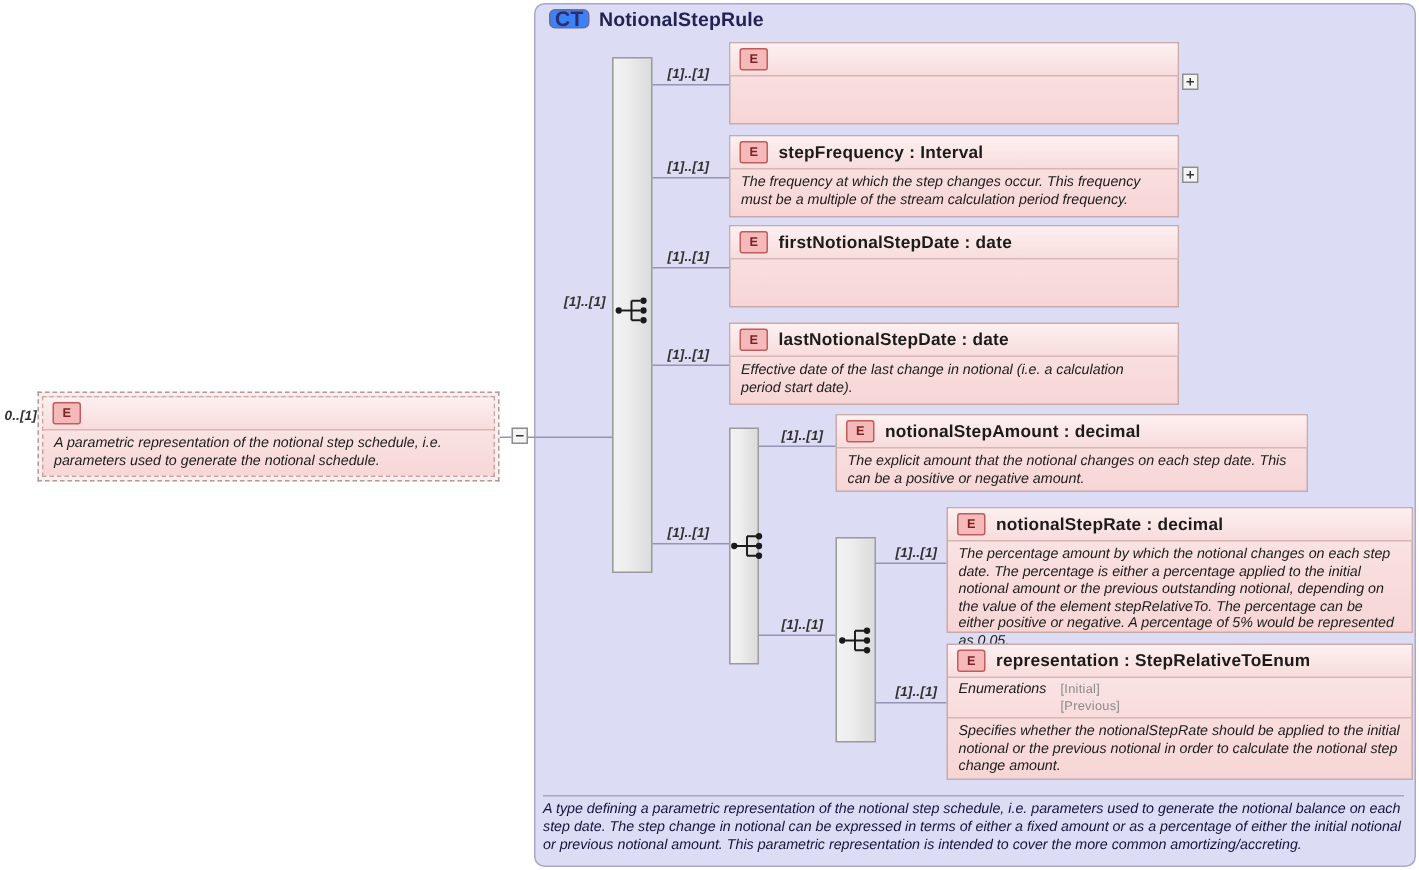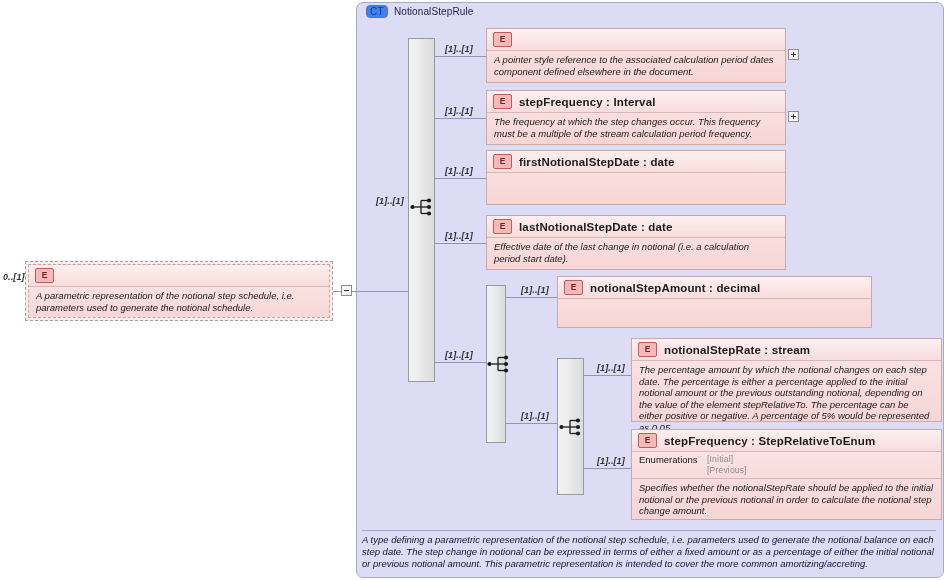--- a/index.html
+++ b/index.html
@@ -44,30 +44,30 @@
     align-items: center;
     gap: 6px;
     z-index: 6;
   }
   .ct-badge {
     display: inline-block;
     border: 1px solid #6b6b9e;
     border-radius: 4px;
     background: #3b82f6;
     color: #2c2c6e;
-    font-size: 10px;
-    font-weight: normal;
+    font-size: 14px;
+    font-weight: bold;
     letter-spacing: 0.3px;
     padding: 1px 3px 1px 3px;
     line-height: 9px;
   }
   .ct-title {
-    font-size: 10px;
+    font-size: 13px;
     color: #222255;
-    font-weight: normal;
+    font-weight: bold;
     letter-spacing: 0.1px;
   }
 
   
   .ebox {
     position: absolute;
     box-sizing: border-box;
     background: linear-gradient(to bottom, #fbe9e9 0%, #f9dede 45%, #f7d5d5 100%);
     border: 1px solid #c8aaaa;
     z-index: 4;
@@ -109,20 +109,21 @@
     color: #1a1a1a;
   }
   .ebox-enum {
     display: flex;
     padding: 2px 7px 2px 7px;
     border-bottom: 1px solid #d9b6b6;
     font-size: 9.5px;
     line-height: 11px;
   }
   .enum-label {
+    font-style: italic;
     color: #151515;
     width: 68px;
     flex: 0 0 auto;
   }
   .enum-vals {
     color: #8a8a8a;
     font-size: 8.5px;
     line-height: 11px;
     letter-spacing: 0.2px;
   }
@@ -278,21 +279,20 @@
   <div class="card" style="left:445px; top:44px;">[1]..[1]</div>
   <div class="card" style="left:445px; top:106px;">[1]..[1]</div>
   <div class="card" style="left:445px; top:166px;">[1]..[1]</div>
   <div class="card" style="left:445px; top:231px;">[1]..[1]</div>
   <div class="card" style="left:445px; top:350px;">[1]..[1]</div>
 
   <div class="ebox" style="left:486px; top:28px; width:300px; height:55px;">
     <div class="ebox-title">
       <span class="e-badge">E</span>
     </div>
-    <div class="ebox-doc">A pointer style reference to the associated calculation period dates component defined elsewhere in the document.</div>
   </div>
   <div class="expander plus" style="left:788px; top:49px;"></div>
 
   <div class="ebox" style="left:486px; top:90px; width:300px; height:55px;">
     <div class="ebox-title">
       <span class="e-badge">E</span>
       <span class="e-name">stepFrequency : Interval</span>
     </div>
     <div class="ebox-doc">The frequency at which the step changes occur. This frequency must be a multiple of the stream calculation period frequency.</div>
   </div>
@@ -329,20 +329,21 @@
   <div class="hline" style="left:506px; top:297px; width:51px;"></div>
   <div class="hline" style="left:506px; top:423px; width:51px;"></div>
   <div class="card" style="left:521px; top:285px;">[1]..[1]</div>
   <div class="card" style="left:521px; top:411px;">[1]..[1]</div>
 
   <div class="ebox" style="left:557px; top:276px; width:315px; height:52px;">
     <div class="ebox-title">
       <span class="e-badge">E</span>
       <span class="e-name">notionalStepAmount : decimal</span>
     </div>
+    <div class="ebox-doc">The explicit amount that the notional changes on each step date. This can be a positive or negative amount.</div>
   </div>
 
   <div class="comp-bar" style="left:557px; top:358px; width:27px; height:137px;"></div>
   <svg class="comp-icon" style="left:559px; top:418px;" viewBox="0 0 24 18">
     <circle cx="2.5" cy="9" r="2.1" fill="#1a1a1a"></circle>
     <line x1="4.3" y1="9" x2="11" y2="9" stroke="#1a1a1a" stroke-width="1.3"></line>
     <line x1="11" y1="2.5" x2="11" y2="15.5" stroke="#1a1a1a" stroke-width="1.3"></line>
     <line x1="11" y1="2.5" x2="17" y2="2.5" stroke="#1a1a1a" stroke-width="1.3"></line>
     <line x1="11" y1="9" x2="17" y2="9" stroke="#1a1a1a" stroke-width="1.3"></line>
     <line x1="11" y1="15.5" x2="17" y2="15.5" stroke="#1a1a1a" stroke-width="1.3"></line>
@@ -352,29 +353,29 @@
   </svg>
 
   <div class="hline" style="left:584px; top:375px; width:47px;"></div>
   <div class="hline" style="left:584px; top:468px; width:47px;"></div>
   <div class="card" style="left:597px; top:363px;">[1]..[1]</div>
   <div class="card" style="left:597px; top:456px;">[1]..[1]</div>
 
   <div class="ebox" style="left:631px; top:338px; width:311px; height:84px;">
     <div class="ebox-title">
       <span class="e-badge">E</span>
-      <span class="e-name">notionalStepRate : stream</span>
+      <span class="e-name">notionalStepRate : decimal</span>
     </div>
     <div class="ebox-doc">The percentage amount by which the notional changes on each step date. The percentage is either a percentage applied to the initial notional amount or the previous outstanding notional, depending on the value of the element stepRelativeTo. The percentage can be either positive or negative. A percentage of 5% would be represented as 0.05.</div>
   </div>
 
   <div class="ebox" style="left:631px; top:429px; width:311px; height:91px;">
     <div class="ebox-title">
       <span class="e-badge">E</span>
-      <span class="e-name">stepFrequency : StepRelativeToEnum</span>
+      <span class="e-name">representation : StepRelativeToEnum</span>
     </div>
     <div class="ebox-enum">
       <span class="enum-label">Enumerations</span>
       <span class="enum-vals">[Initial]<br>[Previous]</span>
     </div>
     <div class="ebox-doc">Specifies whether the notionalStepRate should be applied to the initial notional or the previous notional in order to calculate the notional step change amount.</div>
   </div>
 
   <div class="ct-doc">A type defining a parametric representation of the notional step schedule, i.e. parameters used to generate the notional balance on each step date. The step change in notional can be expressed in terms of either a fixed amount or as a percentage of either the initial notional or previous notional amount. This parametric representation is intended to cover the more common amortizing/accreting.</div>
 

